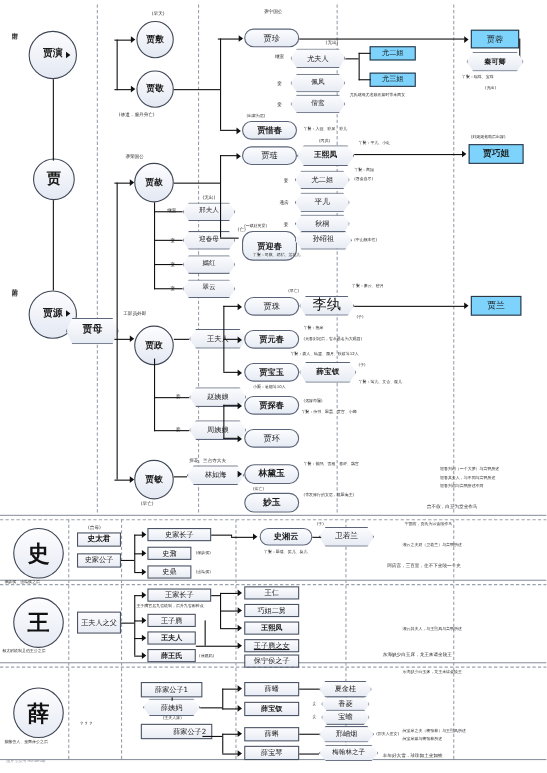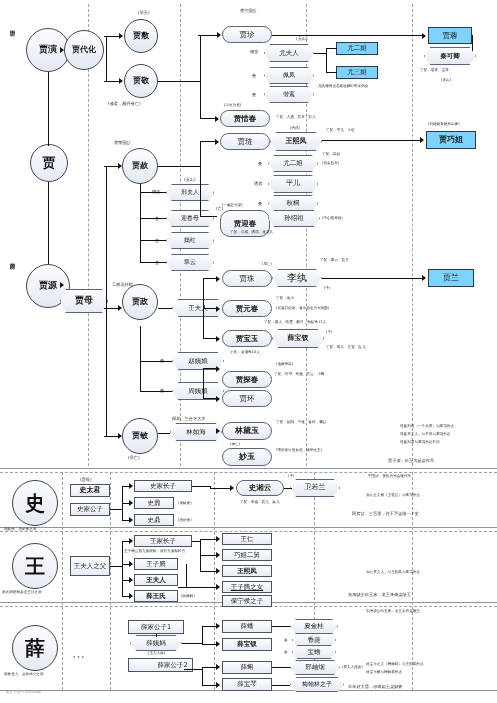--- a/index.html
+++ b/index.html
@@ -64,21 +64,20 @@
 
   <div class="vlabel" style="left:10px;top:25px;">宁国府</div>
   <div class="vlabel" style="left:10px;top:258px;">荣国府</div>
 
   <div class="node circle" style="left:26px;top:264px;width:44px;height:44px;font-size:9px;">贾源</div>
   <div class="node circle" style="left:26px;top:28px;width:44px;height:44px;font-size:9px;">贾演</div>
   <div class="node circle" style="left:30px;top:144px;width:38px;height:38px;font-size:13px;">贾</div>
   <div class="ln lnv" style="left:48px;top:72px;height:74px;"></div>
   <div class="ln lnv" style="left:48px;top:182px;height:82px;"></div>
 
-  <div class="node circle" style="left:64px;top:30px;width:40px;height:40px;font-size:8px;">贾代化</div>
   <div class="ln lnh" style="left:70px;top:50px;width:0px;"></div>
   <div class="ln lnh" style="left:68px;top:49.5px;width:0px;"></div>
   <div class="arw" style="left:60px;top:46.5px;"></div>
 
   <div class="arw" style="left:60px;top:282px;"></div>
 
   <div class="node hex" style="left:60px;top:290px;width:48px;height:22px;">
     <div class="hexin" style="font-size:9px;font-weight:700;">贾母</div>
   </div>
   <div class="ln lnv" style="left:84px;top:305px;height:0px;"></div>
@@ -91,21 +90,21 @@
 
   <div class="ln lnv" style="left:106px;top:36px;height:46px;"></div>
   <div class="ln lnh" style="left:104px;top:36px;width:16px;"></div>
   <div class="ln lnh" style="left:104px;top:81px;width:16px;"></div>
   <div class="arw" style="left:119px;top:33px;"></div>
   <div class="arw" style="left:119px;top:78px;"></div>
 
   <div class="ann sm" style="left:114px;top:140px;">袭荣国公</div>
   <div class="node circle" style="left:122px;top:148px;width:36px;height:36px;font-size:8px;">贾赦</div>
   <div class="ann sm" style="left:112px;top:282px;">工部员外郎</div>
-  <div class="node circle" style="left:122px;top:284px;width:36px;height:36px;font-size:8px;">贾政</div>
+  <div class="node circle" style="left:122px;top:296px;width:36px;height:36px;font-size:8px;">贾政</div>
   <div class="node circle" style="left:122px;top:418px;width:36px;height:36px;font-size:8px;">贾敏</div>
   <div class="ann sm" style="left:128px;top:455px;">(早亡)</div>
 
   <div class="ln lnv" style="left:106px;top:166px;height:270px;"></div>
   <div class="ln lnh" style="left:104px;top:166px;width:16px;"></div>
   <div class="ln lnh" style="left:104px;top:308px;width:16px;"></div>
   <div class="ln lnh" style="left:104px;top:436px;width:16px;"></div>
   <div class="arw" style="left:118px;top:163px;"></div>
   <div class="arw" style="left:118px;top:305px;"></div>
   <div class="arw" style="left:118px;top:433px;"></div>
@@ -243,21 +242,21 @@
 
   <div class="ann xs" style="left:428px;top:122px;">(刘姥姥救助后出嫁)</div>
   <div class="node rect-plain b" style="left:426px;top:131px;width:50px;height:18px;font-size:8px;">贾巧姐</div>
   <div class="arw" style="left:420px;top:137px;"></div>
   <div class="ln lnh" style="left:322px;top:140px;width:99px;"></div>
 
   <div class="ann xs" style="left:262px;top:262px;">(早亡)</div>
   <div class="node rounded" style="left:222px;top:270px;width:50px;height:17px;font-size:7.5px;">贾珠</div>
   <div class="arw" style="left:216px;top:275.5px;"></div>
   <div class="node hex" style="left:272px;top:270px;width:50px;height:16px;">
-    <div class="hexin" style="font-size:10px;">李纨</div>
+    <div class="hexin" style="font-size:13px;">李纨</div>
   </div>
   <div class="ann xs" style="left:324px;top:286px;">(子)</div>
   <div class="ann xs" style="left:320px;top:258px;">丫鬟：素云、碧月</div>
 
   <div class="node rect-plain" style="left:428px;top:269px;width:46px;height:18px;font-size:8px;">贾兰</div>
   <div class="arw" style="left:422px;top:275px;"></div>
   <div class="ln lnh" style="left:322px;top:278px;width:101px;"></div>
 
   <div class="node rounded b" style="left:222px;top:300px;width:50px;height:17px;font-size:7.5px;">贾元春</div>
   <div class="arw" style="left:216px;top:305.5px;"></div>
@@ -277,21 +276,21 @@
   <div class="ln lnv" style="left:203px;top:278px;height:60px;"></div>
   <div class="ln lnh" style="left:203px;top:278px;width:14px;"></div>
   <div class="ln lnh" style="left:203px;top:308px;width:14px;"></div>
   <div class="ln lnh" style="left:203px;top:338px;width:14px;"></div>
   <div class="ln lnh" style="left:224px;top:308px;width:0px;"></div>
   <div class="ln lnh" style="left:203px;top:308px;width:0px;"></div>
   <div class="ln lnh" style="left:203px;top:308px;width:0px;"></div>
   <div class="ln lnh" style="left:224px;top:308px;width:0px;"></div>
   <div class="ln lnh" style="left:224px;top:308px;width:0px;"></div>
 
-  <div class="node rounded b" style="left:222px;top:371px;width:50px;height:17px;font-size:7.5px;">贾探春</div>
+  <div class="node rounded b" style="left:222px;top:360px;width:50px;height:17px;font-size:7.5px;">贾探春</div>
   <div class="arw" style="left:216px;top:365.5px;"></div>
   <div class="ann xs" style="left:276px;top:362px;">(远嫁海疆)</div>
   <div class="ann xs" style="left:274px;top:372px;">丫鬟：侍书、翠墨、艾官、小蝉</div>
   <div class="node rounded" style="left:222px;top:390px;width:50px;height:17px;font-size:7.5px;">贾环</div>
   <div class="arw" style="left:216px;top:395.5px;"></div>
   <div class="ln lnv" style="left:203px;top:368px;height:31px;"></div>
   <div class="ln lnh" style="left:203px;top:368px;width:14px;"></div>
   <div class="ln lnh" style="left:203px;top:398px;width:14px;"></div>
   <div class="ln lnh" style="left:224px;top:361px;width:0px;"></div>
 

